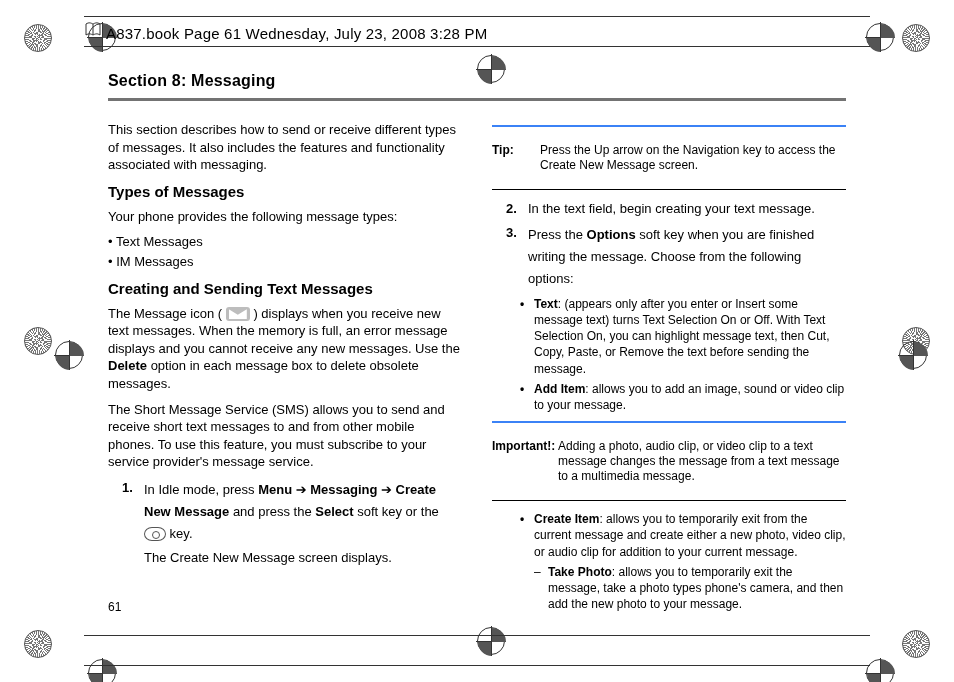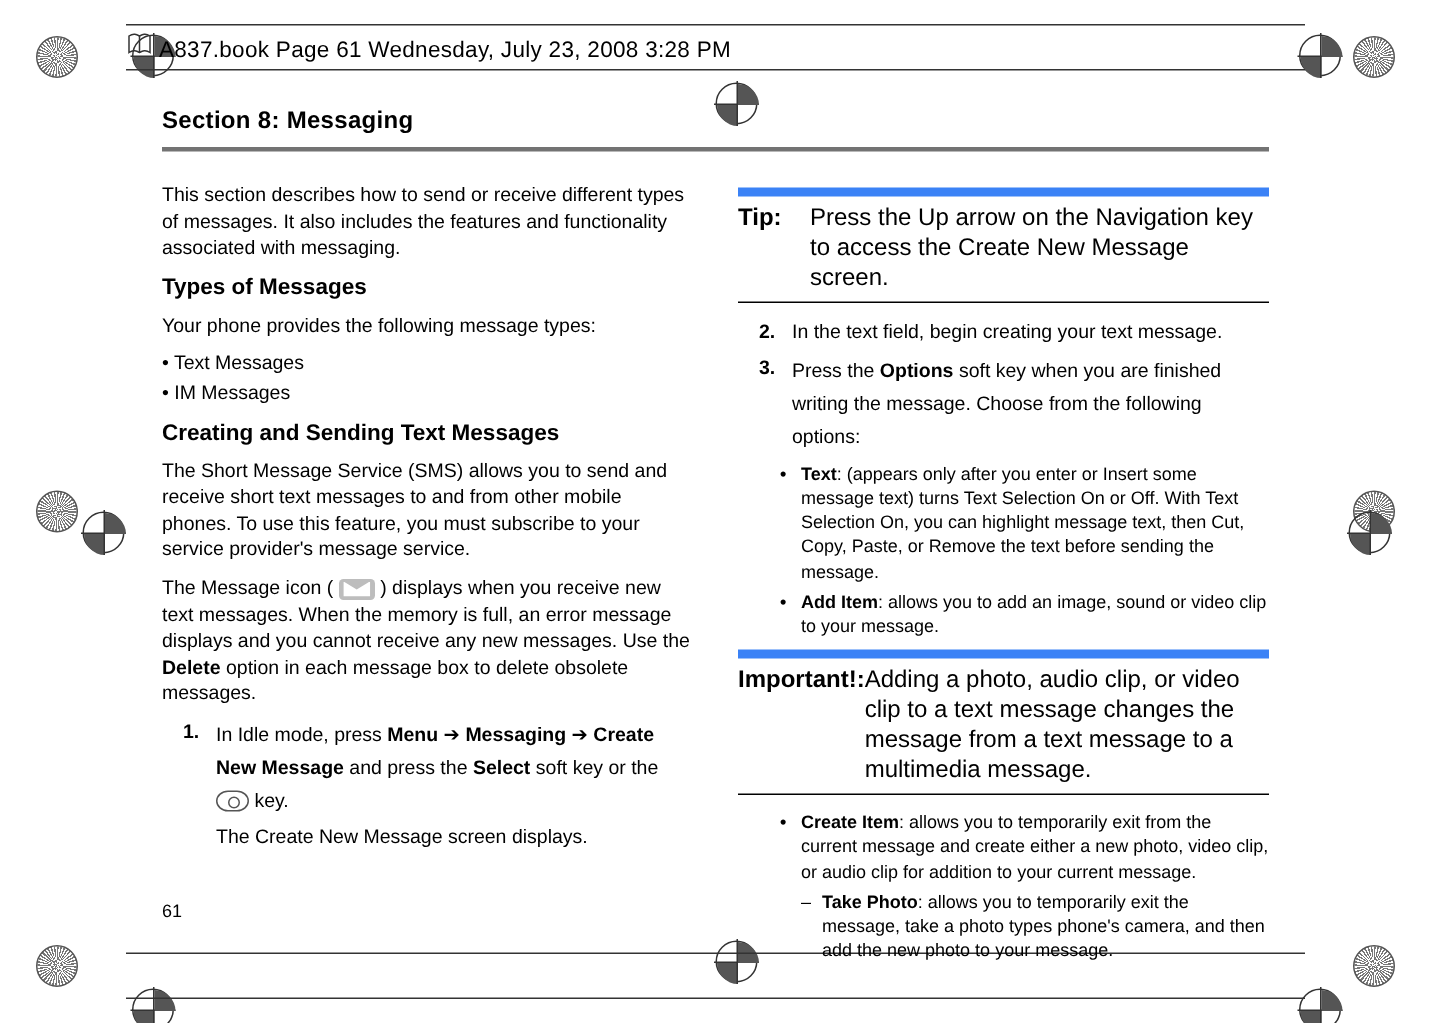--- a/index.html
+++ b/index.html
@@ -119,25 +119,25 @@
   .para { margin: 4px 0 8px 0; }
   .small-bullet { margin: 2px 0 2px 0; }
   .ol-item { display: flex; margin: 6px 0 6px 14px; }
   .ol-num { font-weight: 700; width: 22px; flex: 0 0 22px; }
   .ol-body { flex: 1; }
   .ul-item { display: flex; margin: 4px 0 4px 28px; }
   .ul-item .dot { flex: 0 0 14px; font-weight: 700; }
   .ul-sub { display: flex; margin: 4px 0 4px 42px; }
   .ul-sub .dash { flex: 0 0 14px; font-weight: 400; }
   .note-box {
-    border-top: 6px solid #3b82f6;
+    border-top: 2px solid #3b82f6;
     border-bottom: 1px solid #000;
-    padding: 5px 0;
+    padding: 16px 0;
     margin: 8px 0 10px 0;
-    font-size: 16px;
+    font-size: 12px;
     display: flex;
     line-height: 1.25;
   }
   .note-label { font-weight: 700; flex: 0 0 48px; }
   .note-label.wide { flex: 0 0 66px; }
   .note-body { flex: 1; }
   .bold { font-weight: 700; }
   .tight { font-size: 12px; }
   .page-num {
     position: absolute;
@@ -258,27 +258,27 @@
 
     <div class="col">
       <div class="para">This section describes how to send or receive different types of messages. It also includes the features and functionality associated with messaging.</div>
 
       <div class="h2">Types of Messages</div>
       <div class="para">Your phone provides the following message types:</div>
       <div class="small-bullet">• Text Messages</div>
       <div class="small-bullet">• IM Messages</div>
 
       <div class="h2">Creating and Sending Text Messages</div>
-      <div class="para">The Short Message Service (SMS) allows you to send and receive short text messages to and from other mobile phones. To use this feature, you must subscribe to your service provider's message service.</div>
-
       <div class="para">
         <span>The Message icon (</span>
         <span class="icon-msg"></span>
         <span>) displays when you receive new text messages. When the memory is full, an error message displays and you cannot receive any new messages. Use the </span><span class="bold">Delete</span><span> option in each message box to delete obsolete messages.</span>
       </div>
+
+      <div class="para">The Short Message Service (SMS) allows you to send and receive short text messages to and from other mobile phones. To use this feature, you must subscribe to your service provider's message service.</div>
 
       <div class="ol-item">
         <div class="ol-num">1.</div>
         <div class="ol-body">
           <div style="line-height:1.7;">
             <span>In Idle mode, press </span><span class="bold">Menu</span><span> ➔ </span><span class="bold">Messaging</span><span> ➔ </span><span class="bold">Create New Message</span><span> and press the </span><span class="bold">Select</span><span> soft key or the </span><span class="icon-key"></span><span> key.</span>
           </div>
           <div class="para">The Create New Message screen displays.</div>
         </div>
       </div>

